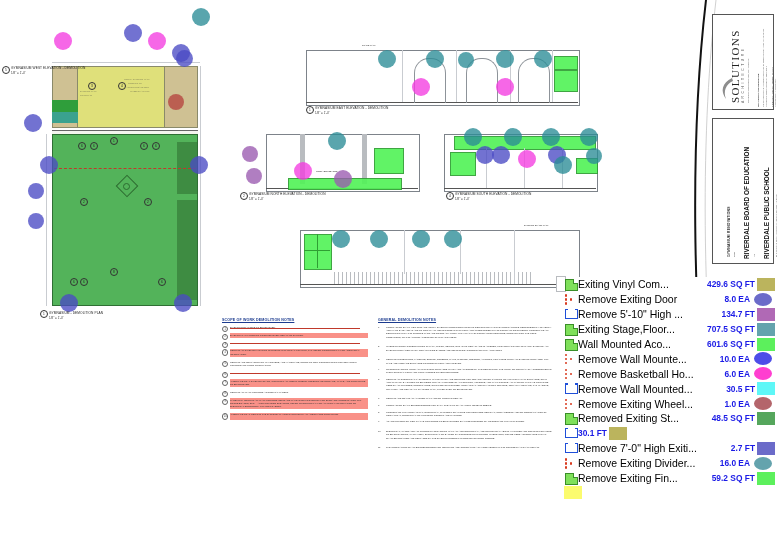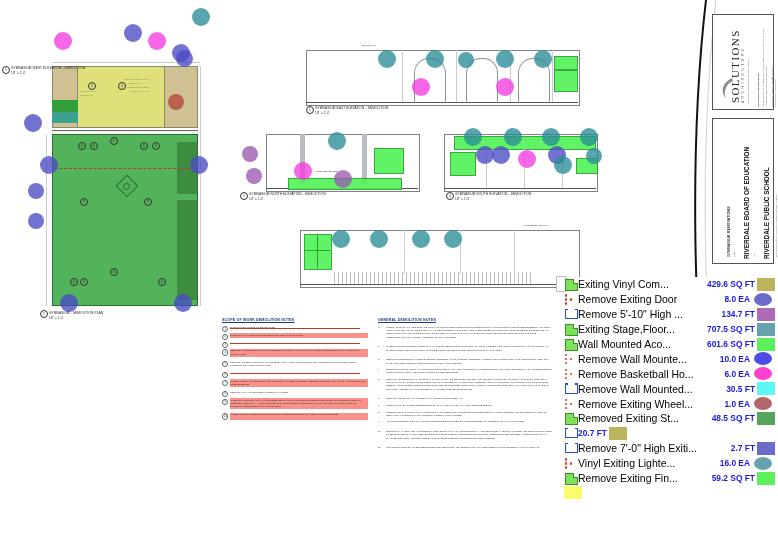--- a/index.html
+++ b/index.html
@@ -449,41 +449,41 @@
           <span class="ic-area"></span>
         </span>
         <span class="lg-name">Removed Exiting St...</span>
         <span class="lg-val">48.5 SQ FT</span>
         <span class="lg-sw" style="background: rgb(85, 166, 92);"></span>
       </div>
       <div class="lg-row">
         <span class="lg-icon">
           <span class="ic-line"></span>
         </span>
-        <span class="lg-val">20.7 FT</span>
+        <span class="lg-val">30.1 FT</span>
         <span class="lg-sw" style="background: rgb(187, 180, 93);"></span>
       </div>
       <div class="lg-row">
         <span class="lg-icon">
           <span class="ic-line"></span>
         </span>
         <span class="lg-name">Remove 7'-0" High Exiti...</span>
         <span class="lg-val">2.7 FT</span>
         <span class="lg-sw" style="background: rgb(107, 107, 201);"></span>
       </div>
       <div class="lg-row">
         <span class="lg-icon">
           <span class="ic-pts">
             <i style="left:1px;top:1px"></i>
             <i style="left:1px;top:5px"></i>
             <i style="left:1px;top:9px"></i>
             <i style="left:6px;top:5px"></i>
           </span>
         </span>
-        <span class="lg-name">Vinyl Exiting Lighte...</span>
+        <span class="lg-name">Remove Exiting Divider...</span>
         <span class="lg-val">16.0 EA</span>
         <span class="lg-sw circ" style="background: rgb(100, 163, 173);"></span>
       </div>
       <div class="lg-row">
         <span class="lg-icon">
           <span class="ic-area"></span>
         </span>
         <span class="lg-name">Remove Exiting Fin...</span>
         <span class="lg-val">59.2 SQ FT</span>
         <span class="lg-sw" style="background: rgb(92, 240, 92);"></span>

